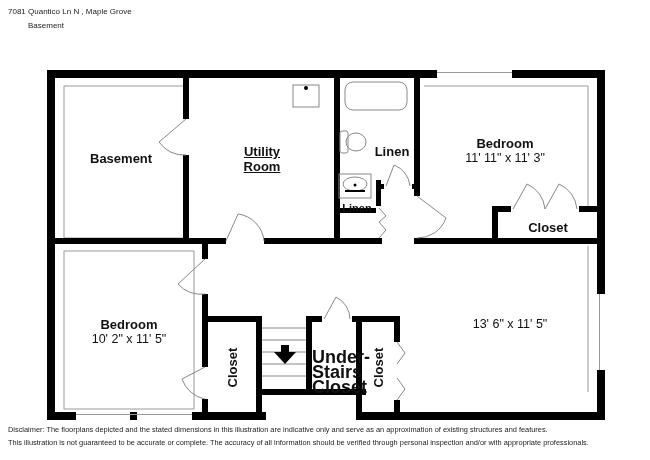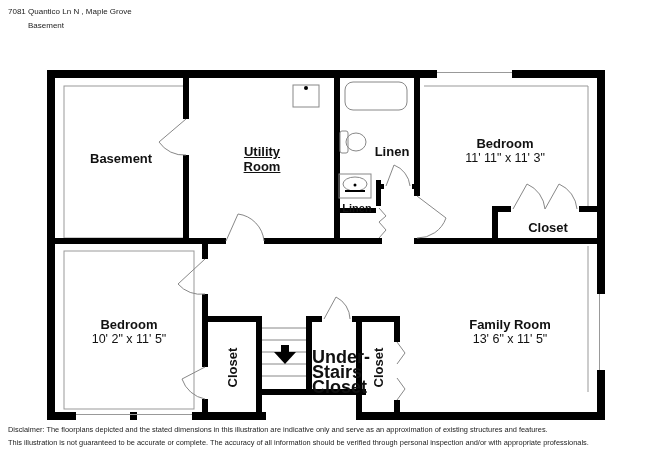--- a/index.html
+++ b/index.html
@@ -139,18 +139,17 @@
   <span class="dim">10' 2" x 11' 5"</span>
 </div>
 <div class="vlbl" style="left:210px;top:360px;width:44px;text-align:center;">Closet</div>
 <div class="lbl" style="left:312px;top:350px;width:29px;font-size:18px;">
   <span>Under-</span><br>
   <span>Stairs</span><br>
   <span>Closet</span>
 </div>
 <div class="vlbl" style="left:356px;top:360px;width:44px;text-align:center;">Closet</div>
 <div class="lbl" style="left:440px;top:317px;width:140px;">
-  <span>Family Room</span>
   <span class="dim">13' 6" x 11' 5"</span>
 </div>
 
 <div class="disc" style="top:425px;">Disclaimer: The floorplans depicted and the stated dimensions in this illustration are indicative only and serve as an approximation of existing structures and features.</div>
 <div class="disc" style="top:438px;">This illustration is not guaranteed to be accurate or complete. The accuracy of all information should be verified through personal inspection and/or with appropriate professionals.</div>
 
 </body></html>

